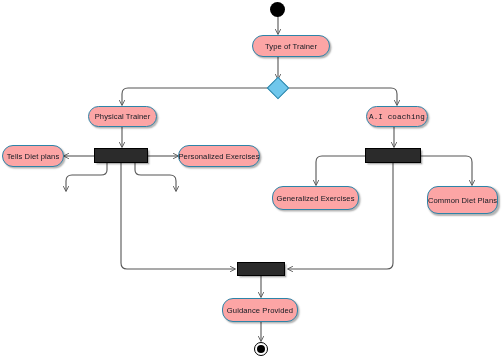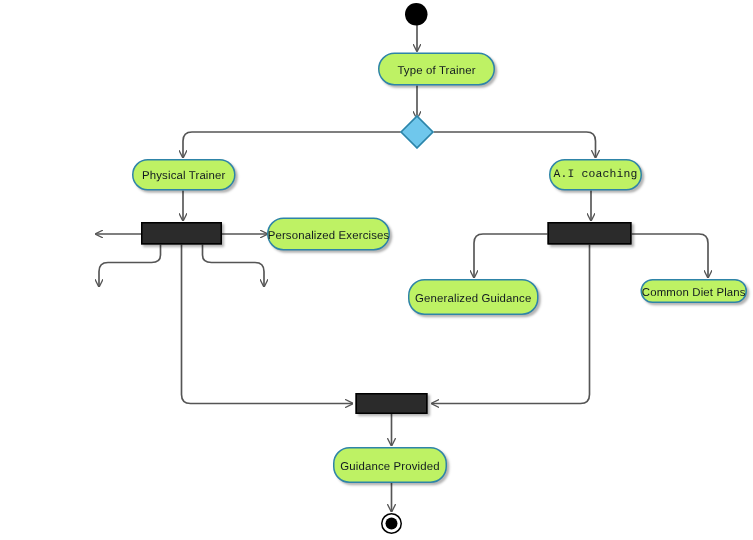--- a/index.html
+++ b/index.html
@@ -22,21 +22,21 @@
     position: absolute;
     left: 0;
     top: 0;
     width: 502px;
     height: 360px;
     pointer-events: none;
   }
   .node {
     position: absolute;
     box-sizing: border-box;
-    background: #bef264;
+    background: #fca5a5;
     border: 1px solid #2E84A8;
     border-radius: 11px;
     display: flex;
     align-items: center;
     justify-content: center;
     color: #101820;
     font-size: 7.6px;
     font-family: "Liberation Sans", sans-serif;
     letter-spacing: 0.1px;
     white-space: nowrap;
@@ -138,28 +138,29 @@
   <div class="diamond" style="left:270px; top:80px; width:16px; height:16px;"></div>
 
   <div class="node" style="left:88px; top:106px; width:69px; height:21px;">Physical Trainer</div>
 
   <div class="node" style="left:366px; top:106px; width:62px; height:21px;font-family:Liberation Mono, monospace;">A.I coaching</div>
 
   <div class="bar" style="left:94px; top:148px; width:54px; height:15px;"></div>
 
   <div class="bar" style="left:365px; top:148px; width:56px; height:15px;"></div>
 
+  <div class="node" style="left:2px; top:145px; width:62px; height:22px;">Tells Diet plans</div>
 
   <div class="node" style="left:178px; top:145px; width:82px; height:22px;text-align:right;">Personalized Exercises</div>
 
 
 
-  <div class="node" style="left:272px; top:186px; width:87px; height:24px;">Generalized Guidance</div>
+  <div class="node" style="left:272px; top:186px; width:87px; height:24px;">Generalized Exercises</div>
 
-  <div class="node" style="left:427px; top:186px; width:71px; height:16px;">Common Diet Plans</div>
+  <div class="node" style="left:427px; top:186px; width:71px; height:28px;">Common Diet Plans</div>
 
   <div class="bar" style="left:237px; top:262px; width:48px; height:14px;"></div>
 
   <div class="node" style="left:222px; top:298px; width:76px; height:24px;">Guidance Provided</div>
 
   <div class="end-node" style="left:254px; top:342px; width:14px; height:14px;"></div>
 
 </div>
 
 </body></html>

